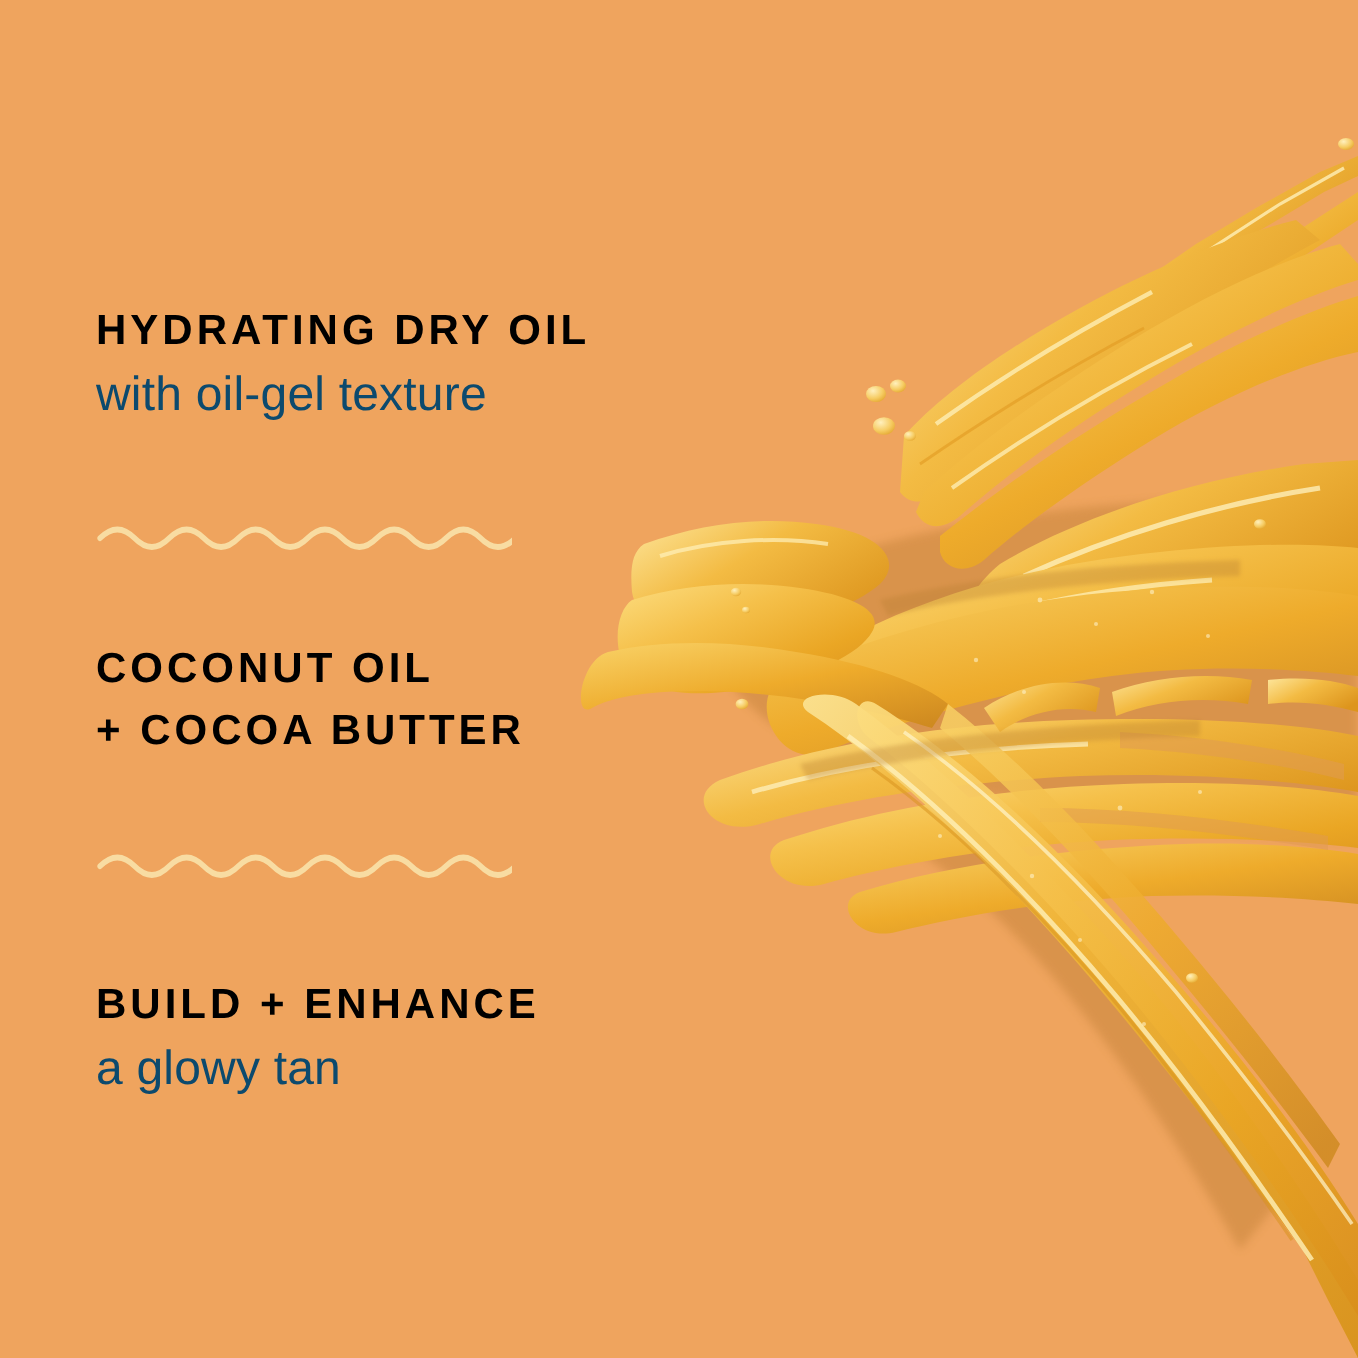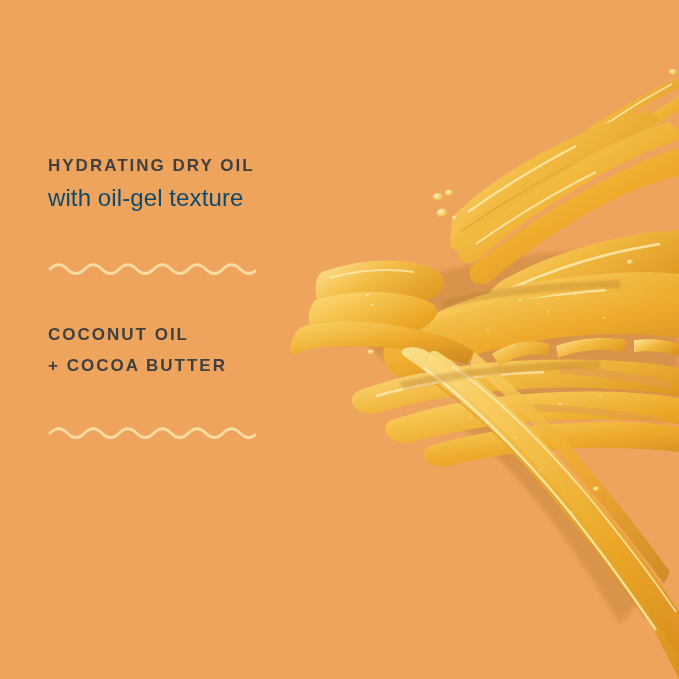--- a/index.html
+++ b/index.html
@@ -24,22 +24,22 @@
   
   .features{
     position:absolute;
     left:48px;
     top:150px;
     width:330px;
     z-index:5;
   }
   .feature{ margin:0; }
   .f-head{
-    color:#404040;
-    font-size:17px;
+    color:#000000;
+    font-size:21px;
     font-weight:bold;
     letter-spacing:2.0px;
     line-height:31px;
     margin:0;
     white-space:pre-line;
     text-transform:uppercase;
   }
   .f-sub{
     color:#0c4a6e;
     font-size:24px;
@@ -218,15 +218,19 @@
     </div>
 
     <div class="sp3"></div>
 
     <svg class="divider" viewBox="0 0 208 20" preserveAspectRatio="none">
       <path d="M2 11 q8.7 -8 17.3 0 t17.3 0 t17.3 0 t17.3 0 t17.3 0 t17.3 0 t17.3 0 t17.3 0 t17.3 0 t17.3 0 t17.3 0 t17.3 0" fill="none" stroke="#f8dca2" stroke-width="2.6" stroke-linecap="round"></path>
     </svg>
 
     <div class="sp4"></div>
 
+    <div class="feature">
+      <div class="f-head">BUILD + ENHANCE</div>
+      <div class="f-sub">a glowy tan</div>
+    </div>
 
   </div>
 </div>
 
 </body></html>

